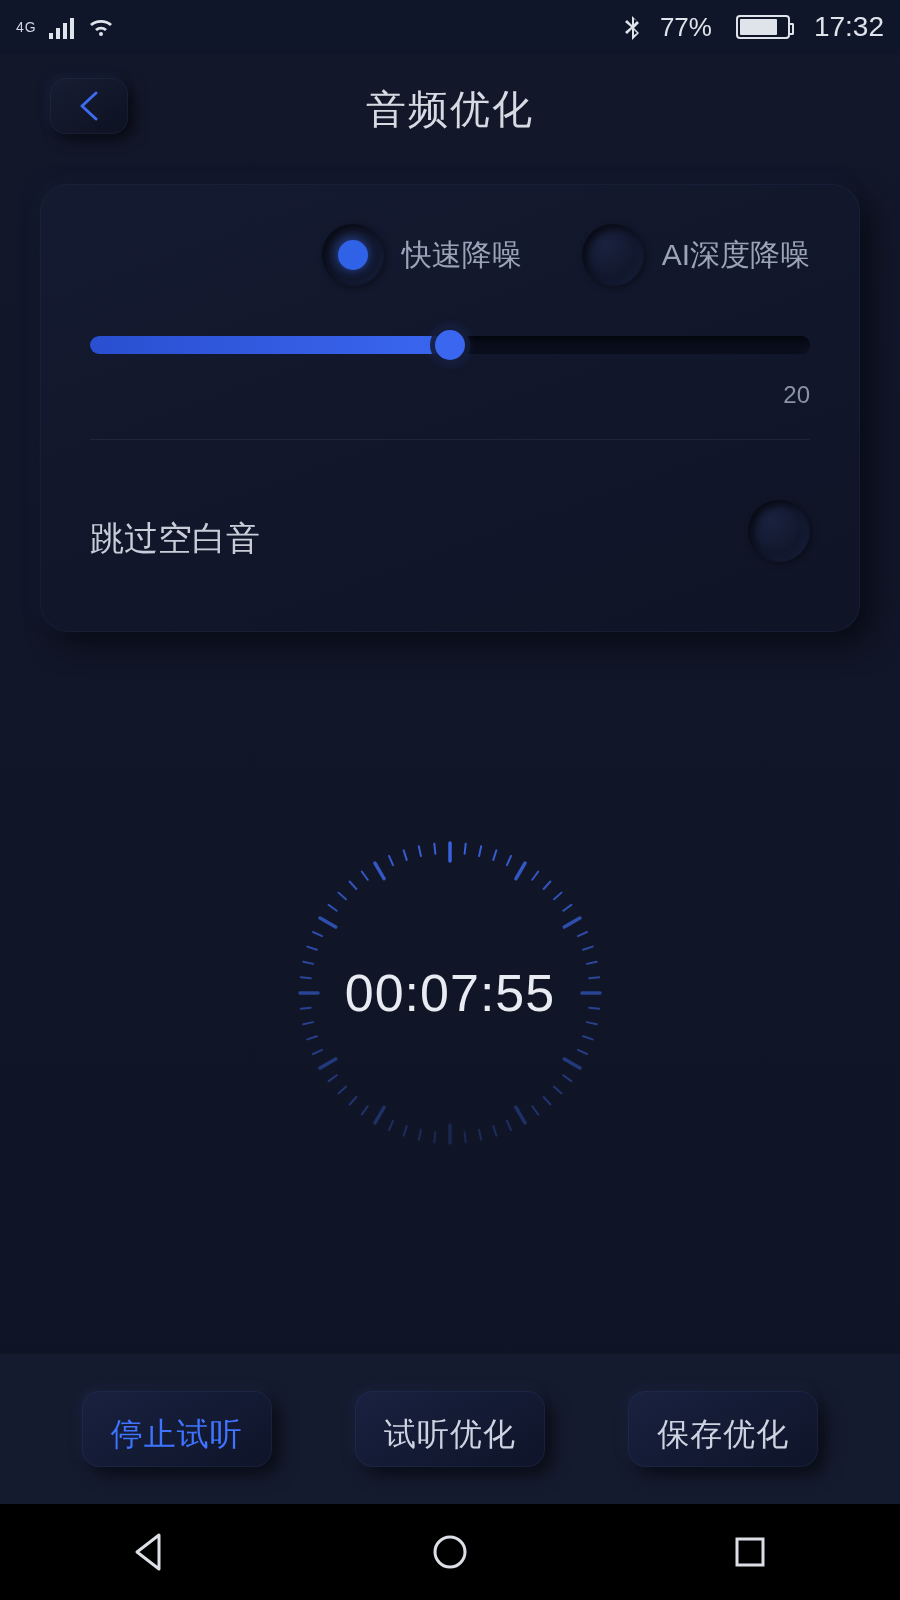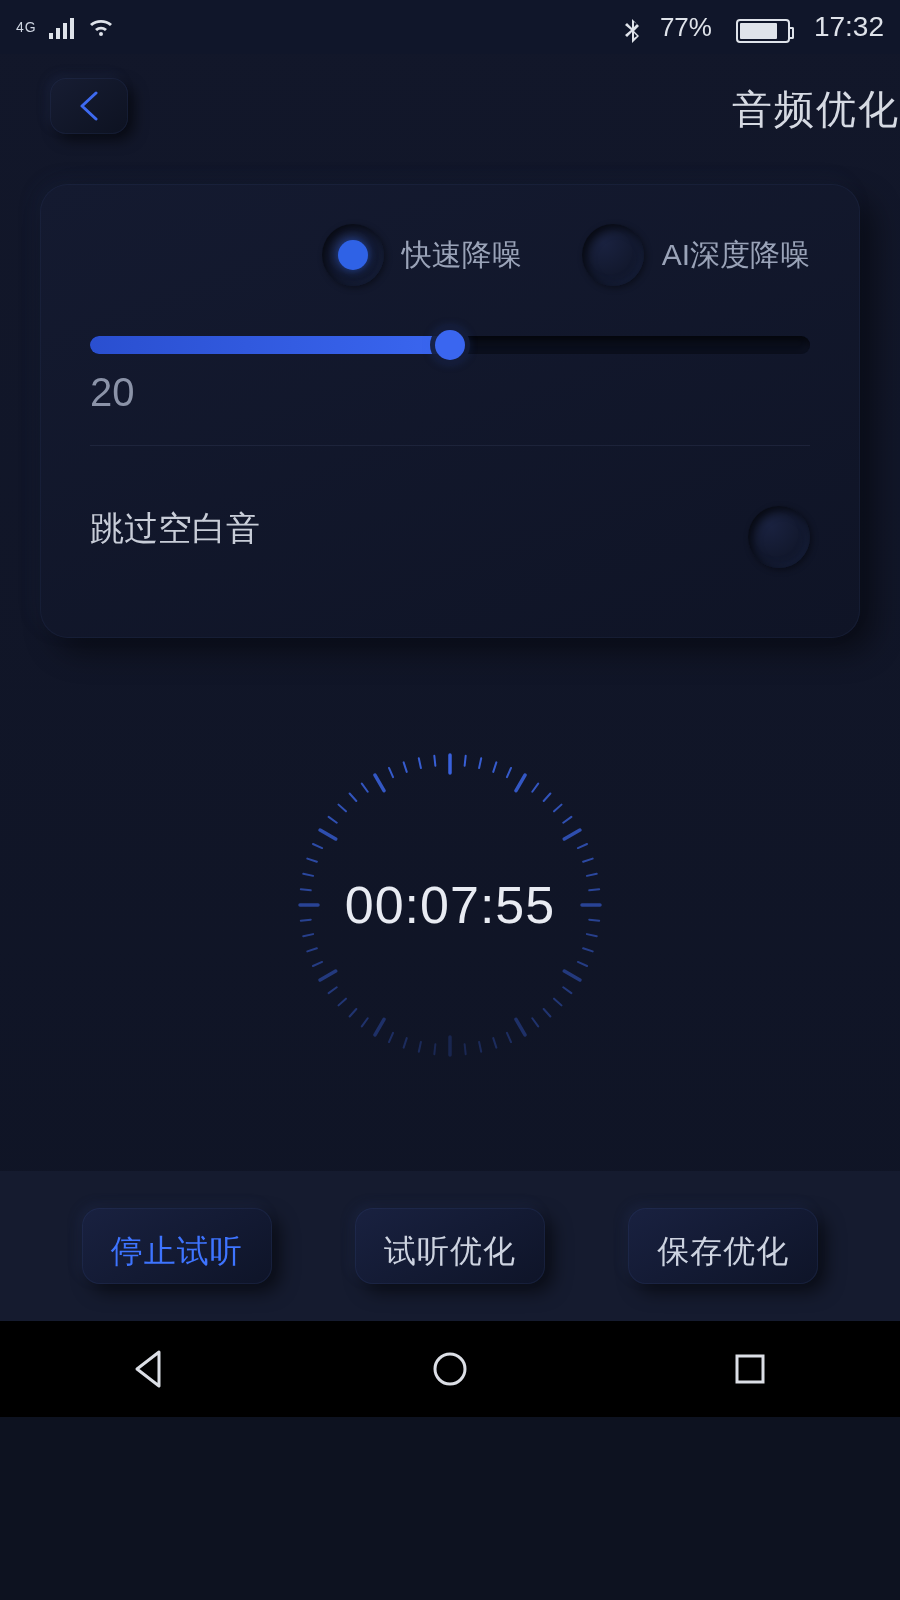--- a/index.html
+++ b/index.html
@@ -1,35 +1,35 @@
 <!DOCTYPE html>
 <html><head>
 <meta charset="utf-8">
 <style>
   * { margin:0; padding:0; box-sizing:border-box; -webkit-font-smoothing:antialiased; }
   html,body { width:900px; height:1600px; background:#0d1220; font-family:-apple-system,"PingFang SC","Microsoft YaHei",sans-serif; color:#c8cdd8; overflow:hidden; }
-  .screen { width:900px; height:1417px; display:flex; flex-direction:column; background:linear-gradient(180deg,#12172a 0%,#0f1425 100%); }
+  .screen { width:900px; height:1600px; display:flex; flex-direction:column; background:linear-gradient(180deg,#12172a 0%,#0f1425 100%); }
 
   
   .status-bar { height:54px; display:flex; align-items:center; justify-content:space-between; padding:0 16px; color:#dfe3ea; font-size:26px; background:#10162a; }
   .status-left { display:flex; align-items:center; gap:12px; }
-  .status-right { display:flex; align-items:flex-end; gap:20px; }
+  .status-right { display:flex; align-items:center; gap:20px; }
   .sig-4g { font-size:14px; line-height:1; text-align:left; letter-spacing:1px; color:#cfd6e2; }
   .sig-bars { display:flex; align-items:flex-end; gap:3px; height:24px; }
   .sig-bars span { width:4px; background:#dfe3ea; display:block; }
   .sig-bars span:nth-child(1){height:6px;} .sig-bars span:nth-child(2){height:11px;}
   .sig-bars span:nth-child(3){height:16px;} .sig-bars span:nth-child(4){height:21px;}
   .wifi-ico { width:30px; height:24px; }
   .bt-ico { width:16px; height:26px; }
   .batt { width:54px; height:24px; border:2px solid #dfe3ea; border-radius:4px; position:relative; margin:0 4px; }
   .batt::after { content:""; position:absolute; right:-6px; top:6px; width:4px; height:8px; border:2px solid #dfe3ea; border-left:none; border-radius:0 2px 2px 0; }
   .batt-fill { position:absolute; left:2px; top:2px; bottom:2px; width:75%; background:#dfe3ea; border-radius:1px; }
 
   
-  .header { position:relative; height:110px; display:flex; align-items:center; justify-content:flex-end; }
+  .header { position:relative; height:110px; display:flex; align-items:center; justify-content:center; }
   .back-btn { position:absolute; left:50px; top:24px; width:78px; height:56px; border-radius:16px;
     background:linear-gradient(145deg,#171d33,#0d1221);
     box-shadow: 6px 6px 14px rgba(0,0,0,.55), -4px -4px 10px rgba(40,50,90,.25), inset 0 0 0 1px rgba(60,80,140,.15);
     display:flex; align-items:center; justify-content:center; }
   .title { font-size:40px; color:#d6dae3; font-weight:500; letter-spacing:2px; }
 
   
   .card { margin:20px 40px 0; padding:40px 0 50px; border-radius:28px;
     background:linear-gradient(160deg,#141a30 0%,#0f1426 100%);
     box-shadow: 14px 14px 30px rgba(0,0,0,.45), -6px -6px 18px rgba(40,55,100,.12), inset 0 0 0 1px rgba(50,65,110,.18); }
@@ -48,25 +48,25 @@
 
   .slider-wrap { padding:50px 50px 0; }
   .slider-track { position:relative; height:18px; border-radius:9px;
     background:#0a0e1b;
     box-shadow: inset 3px 3px 8px rgba(0,0,0,.75), inset -2px -2px 6px rgba(40,55,100,.15); }
   .slider-fill { position:absolute; left:0; top:0; bottom:0; width:50%; border-radius:9px;
     background:linear-gradient(90deg,#2a4fd0,#3a66f0); }
   .slider-thumb { position:absolute; top:50%; left:50%; transform:translate(-50%,-50%);
     width:30px; height:30px; border-radius:50%; background:#3a66f0;
     box-shadow:0 0 0 5px rgba(20,28,55,.9), 0 0 12px rgba(47,98,230,.5); }
-  .slider-value { text-align:left; font-size:40px; color:#8b93a8; margin-top:16px; }
+  .slider-value { text-align:right; font-size:24px; color:#8b93a8; margin-top:27px; }
 
   .divider { height:1px; background:rgba(120,135,180,.12); margin:30px 50px 0; }
 
-  .toggle-row { display:flex; align-items:flex-start; justify-content:space-between; padding:60px 50px 20px; }
+  .toggle-row { display:flex; align-items:flex-end; justify-content:space-between; padding:60px 50px 20px; }
   .toggle-outer { width:62px; height:62px; border-radius:50%;
     background:radial-gradient(circle at 35% 30%,#1a2240,#0c1120);
     box-shadow: inset 4px 4px 10px rgba(0,0,0,.7), inset -3px -3px 8px rgba(50,70,130,.2), 2px 2px 6px rgba(0,0,0,.4); }
 
   
   .timer-zone { flex:1; display:flex; align-items:center; justify-content:center; }
   .timer-dial { width:360px; height:360px; position:relative; display:flex; align-items:center; justify-content:center; }
   .timer-text { font-size:52px; color:#e8ebf2; letter-spacing:1px; position:relative; z-index:2; }
   .tick-ring { position:absolute; inset:0; }
 

